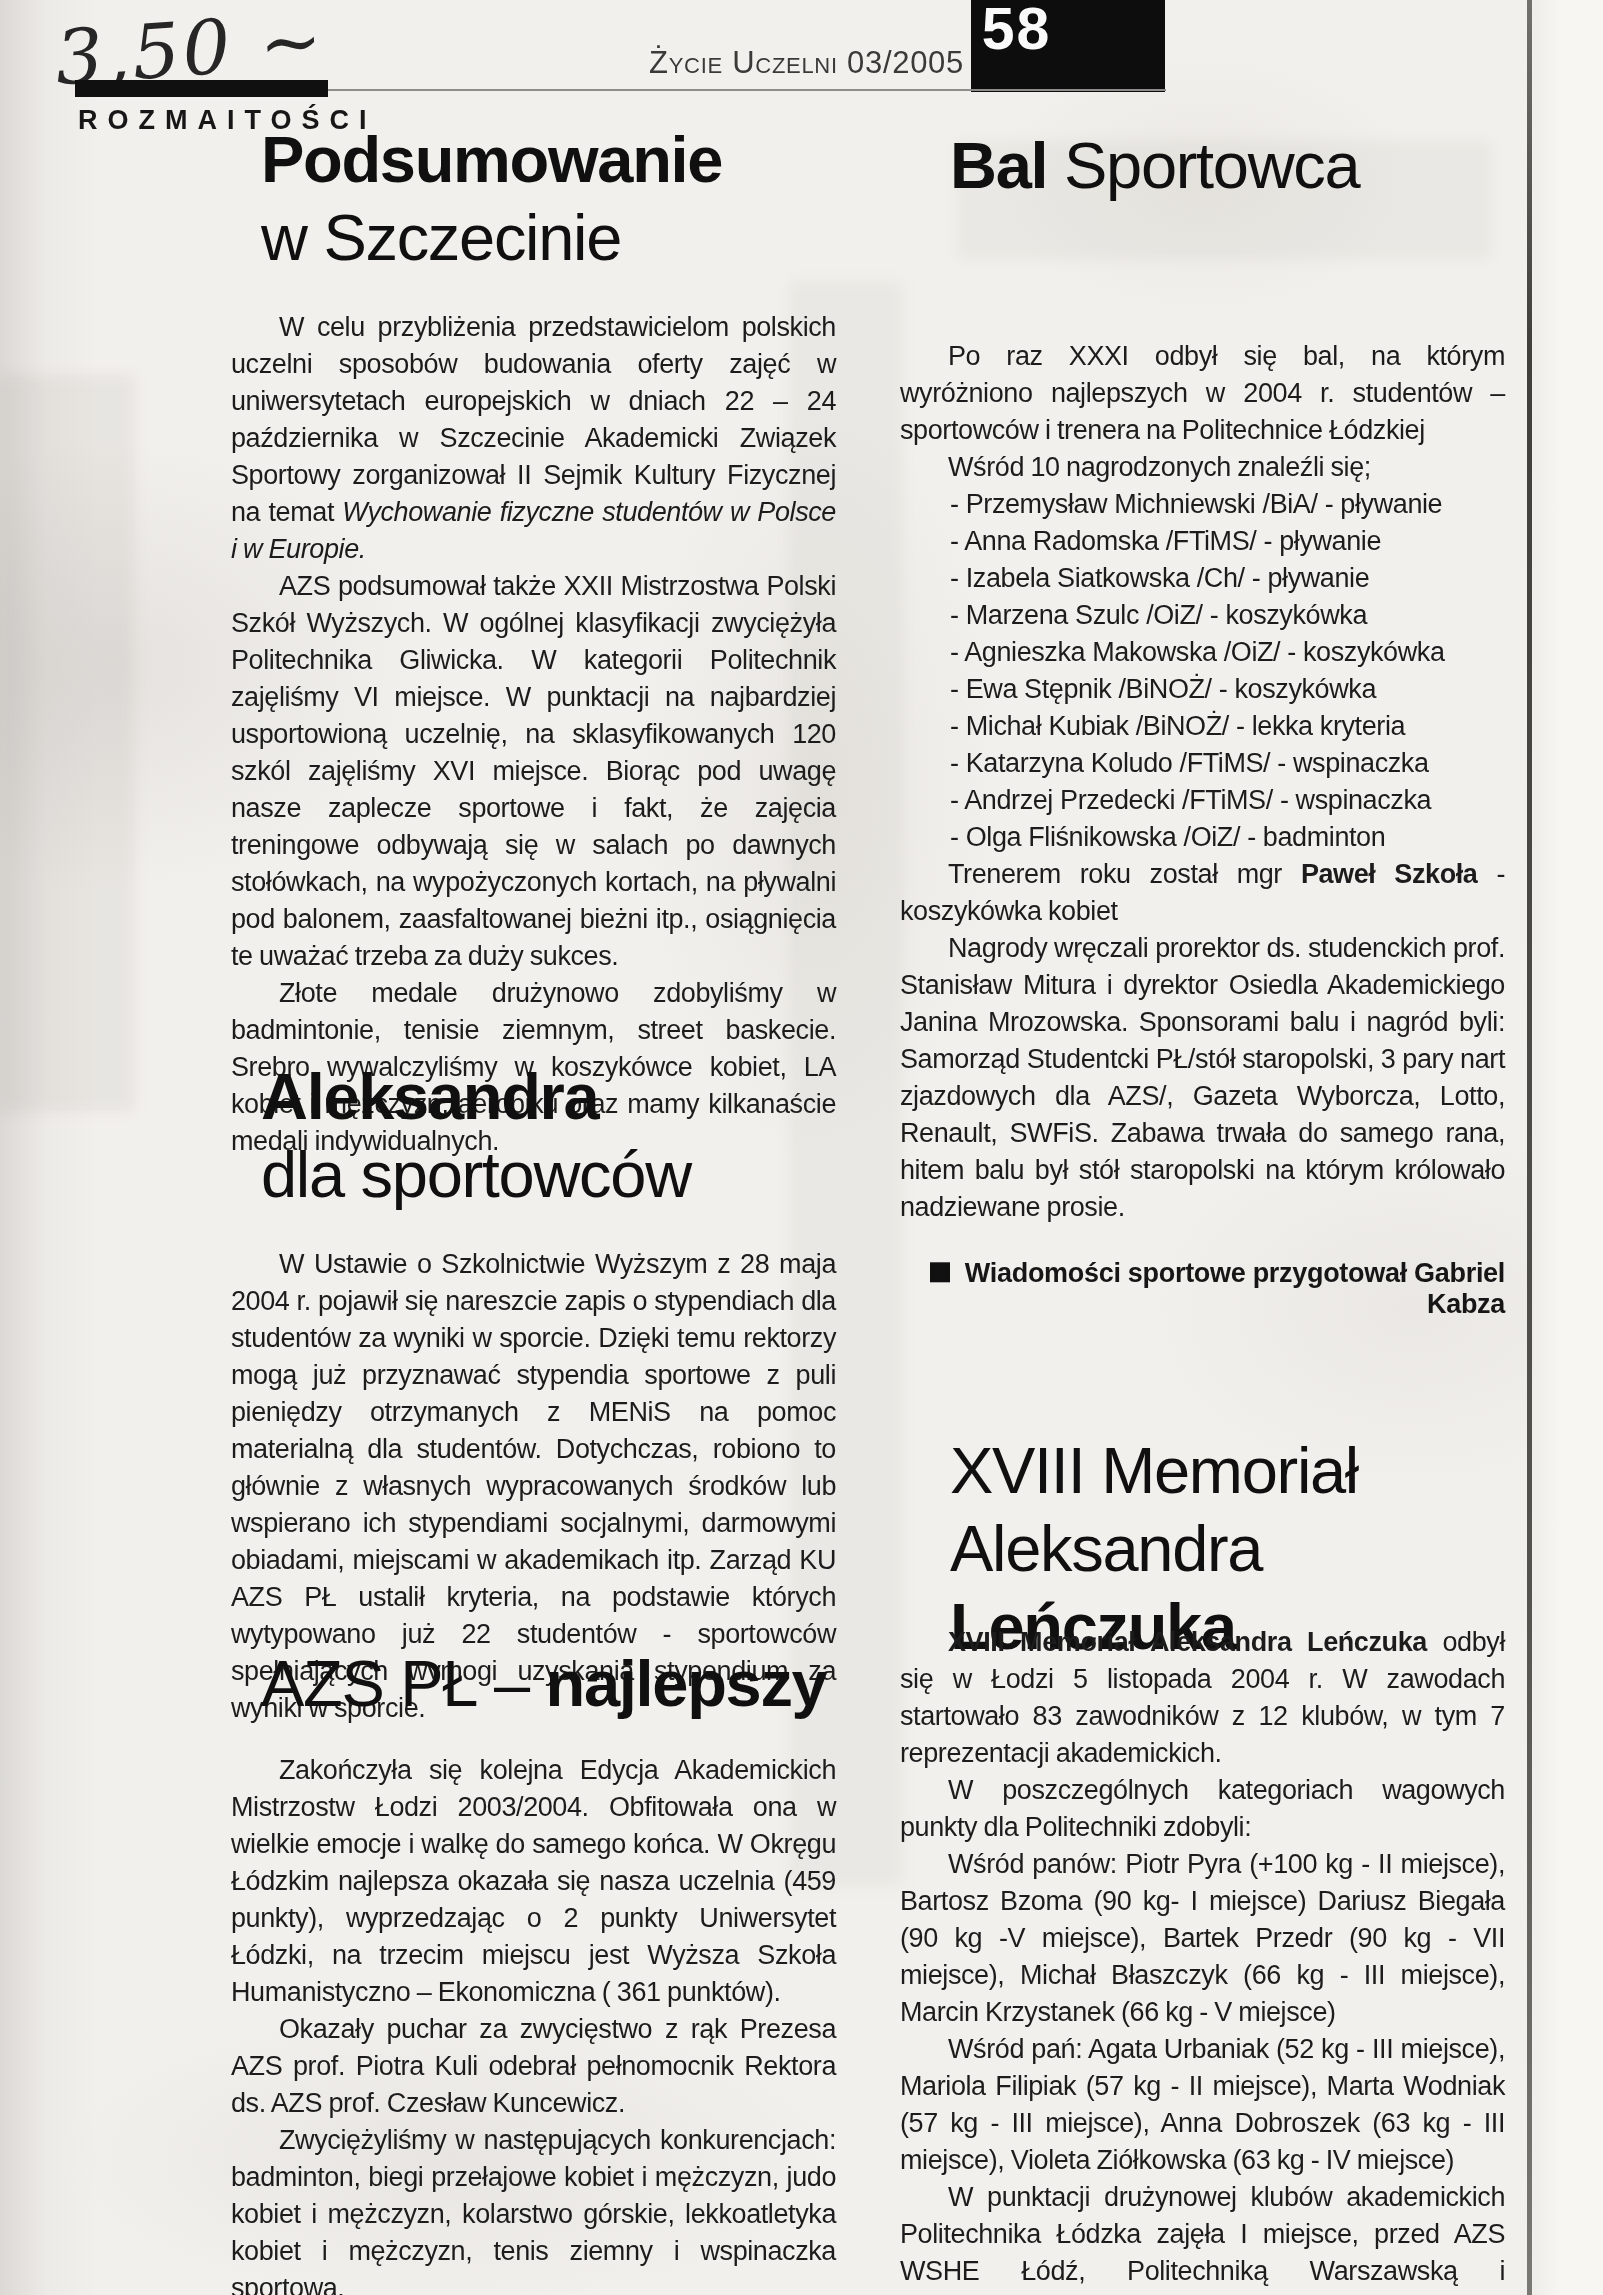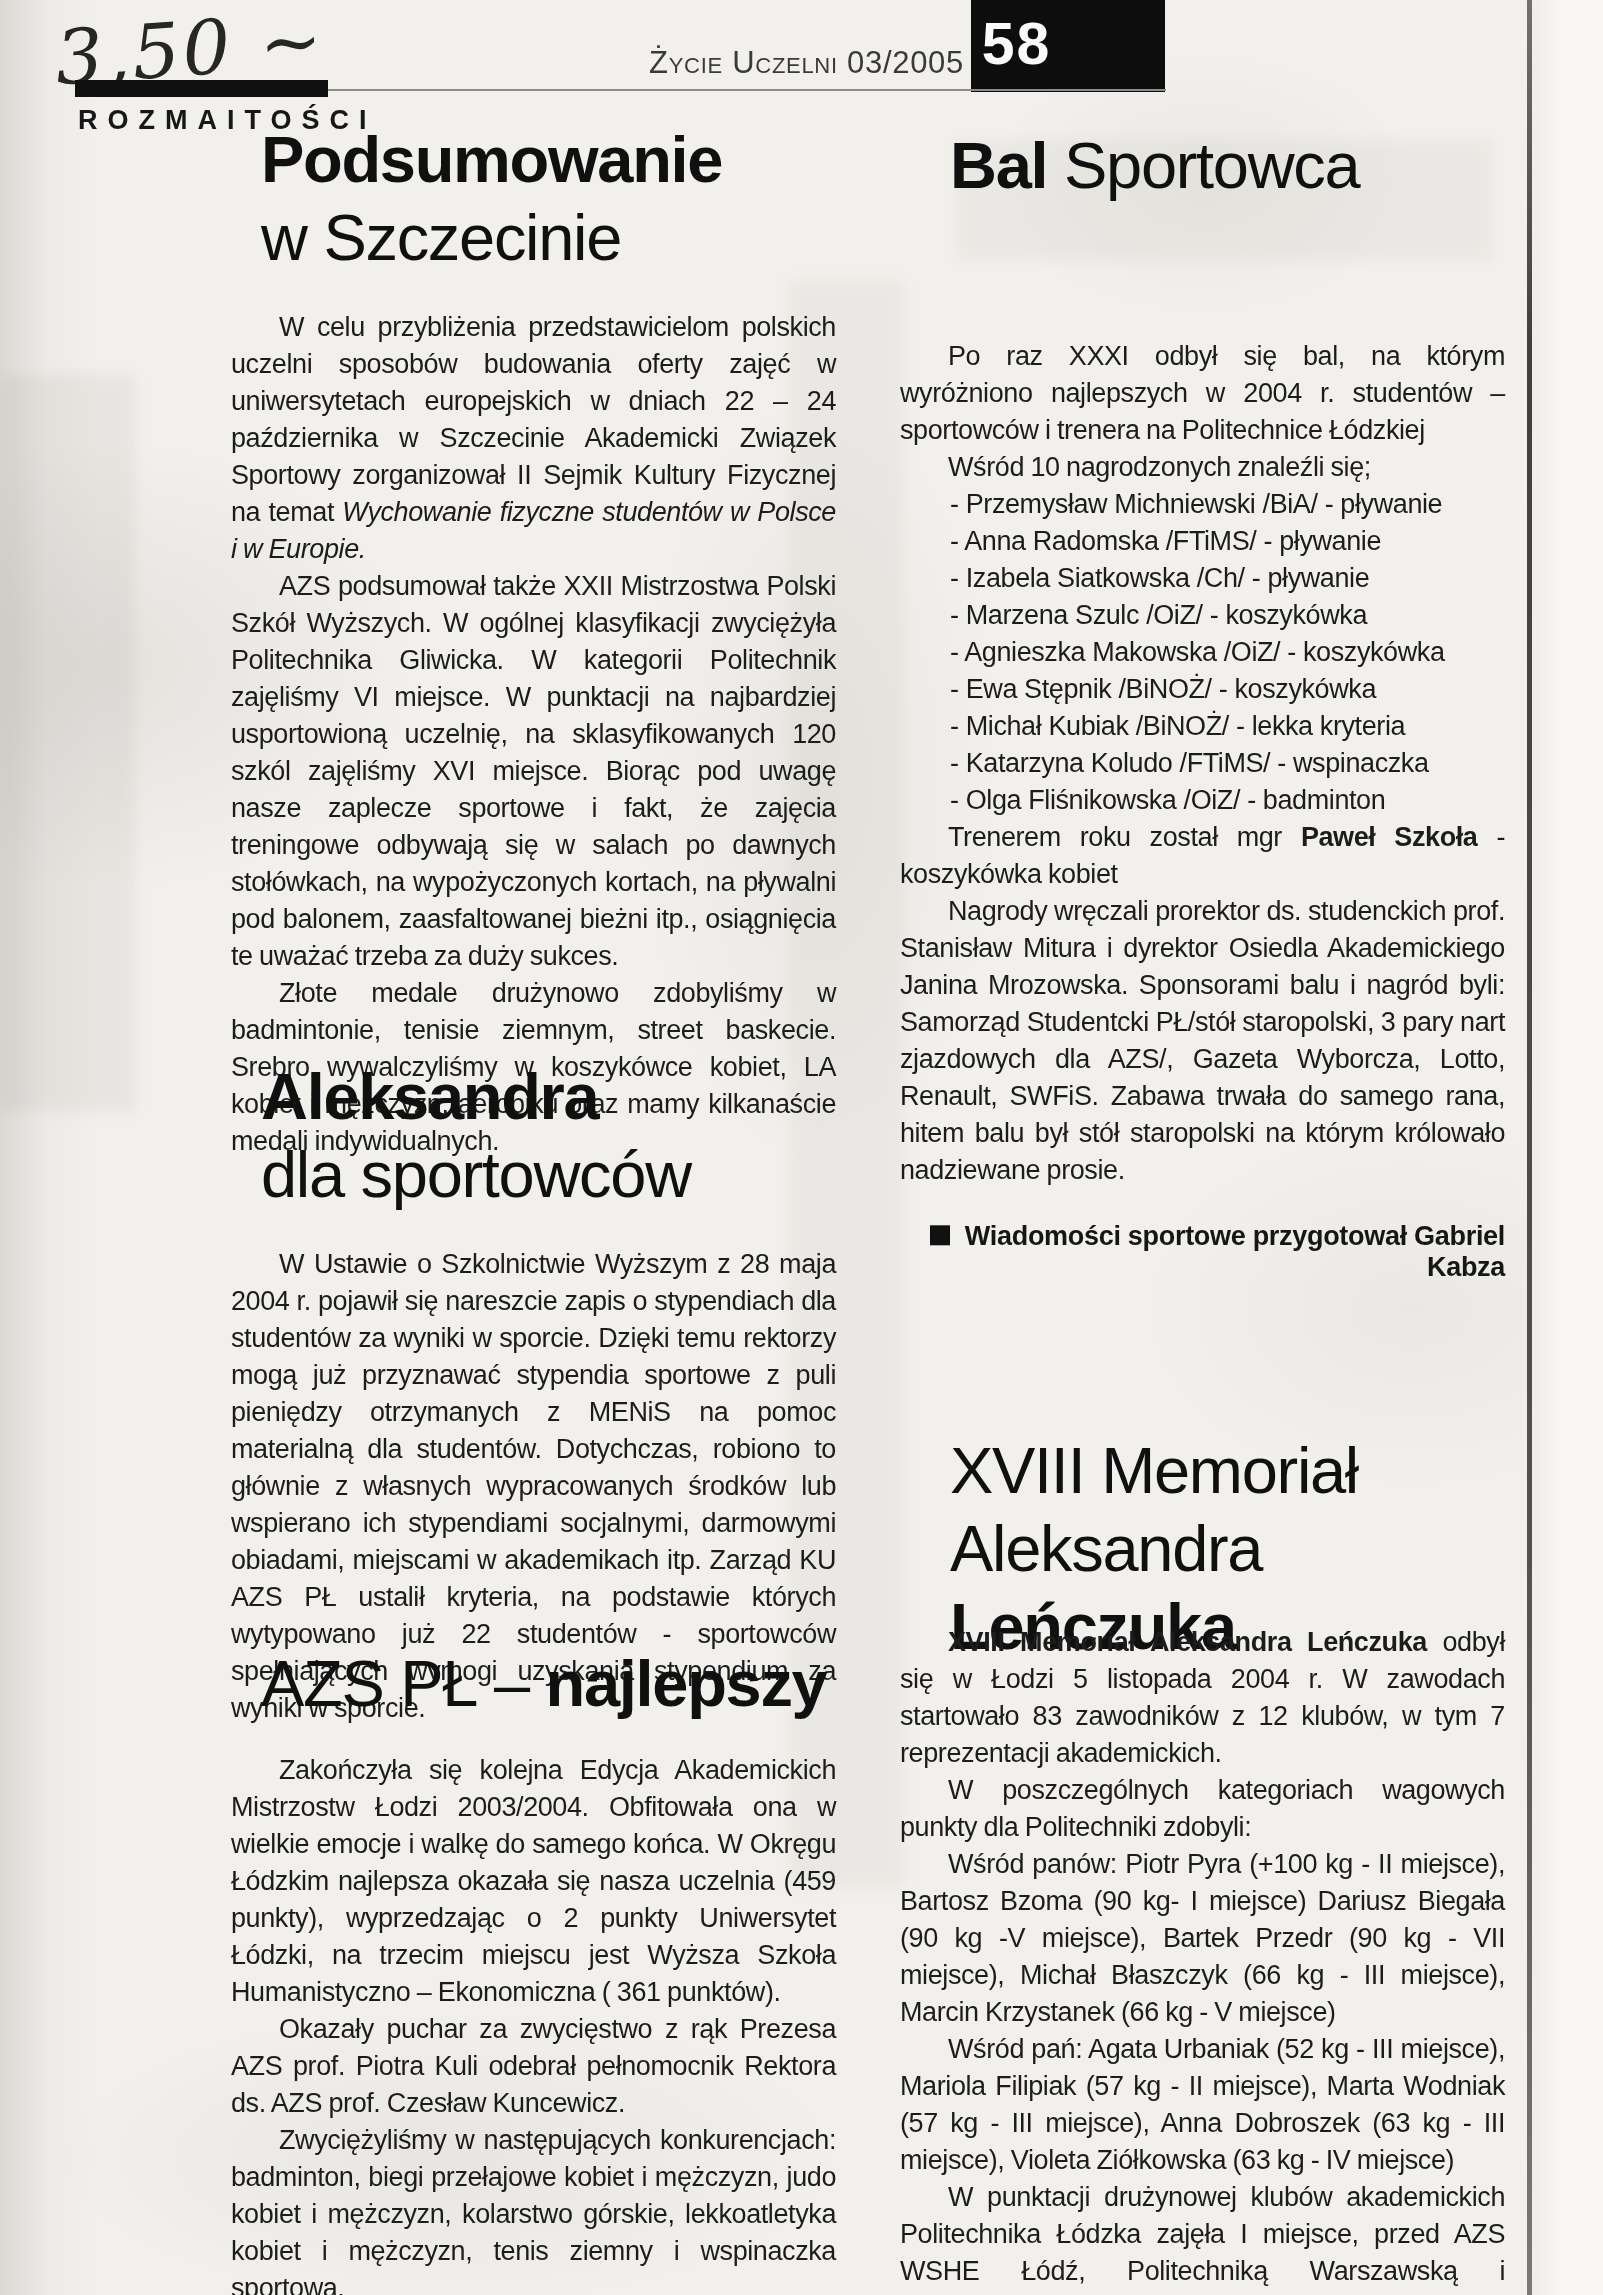--- a/index.html
+++ b/index.html
@@ -27,21 +27,21 @@
     font-size:75px; letter-spacing:2.7px;
     transform:rotate(-4deg); color:#262626;
   }
   .masthead {
     position:absolute; left:589px; top:45px; width:375px;
     text-align:right; font-size:31px; font-variant:small-caps;
     letter-spacing:0.7px; color:#3a3a38; white-space:nowrap;
   }
   .pagenum-box {
     position:absolute; left:971px; top:0; width:194px; height:92px;
-    background:#0d0d0d; display:flex; align-items:center;
+    background:#0d0d0d; display:flex; align-items:flex-start;
   }
   .pagenum-box .num {
     font-size:59px; font-weight:700; color:#fafafa;
     padding:0 0 4px 10.7px; letter-spacing:2px; line-height:1;
   }
   .header-rule {
     position:absolute; left:75px; top:89px; width:1091px; height:2px;
     background:#8f8d89;
   }
   .section-bar {
@@ -163,20 +163,21 @@
     <p class="body">Wśród 10 nagrodzonych znaleźli się;</p>
     <div>
       <p class="list-item">- Przemysław Michniewski /BiA/ - pływanie</p>
       <p class="list-item">- Anna Radomska /FTiMS/ - pływanie</p>
       <p class="list-item">- Izabela Siatkowska /Ch/ - pływanie</p>
       <p class="list-item">- Marzena Szulc /OiZ/ - koszykówka</p>
       <p class="list-item">- Agnieszka Makowska /OiZ/ - koszykówka</p>
       <p class="list-item">- Ewa Stępnik /BiNOŻ/ - koszykówka</p>
       <p class="list-item">- Michał Kubiak /BiNOŻ/ - lekka kryteria</p>
       <p class="list-item">- Katarzyna Koludo /FTiMS/ - wspinaczka</p>
+      <p class="list-item">- Andrzej Przedecki /FTiMS/ - wspinaczka</p>
       <p class="list-item">- Olga Fliśnikowska /OiZ/ - badminton</p>
     </div>
     <p class="body"><span>Trenerem roku został mgr </span><span class="b">Paweł Szkoła</span><span> - koszykówka kobiet</span></p>
     <p class="body">Nagrody wręczali prorektor ds. studenckich prof. Stanisław Mitura i dyrektor Osiedla Akademickiego Janina Mrozowska. Sponsorami balu i nagród byli: Samorząd Studentcki PŁ/stół staropolski, 3 pary nart zjazdowych dla AZS/, Gazeta Wyborcza, Lotto, Renault, SWFiS. Zabawa trwała do samego rana, hitem balu był stół staropolski na którym królowało nadziewane prosie.</p>
     <div class="byline">
       <span class="sq"></span><span>Wiadomości sportowe przygotował Gabriel Kabza</span>
     </div>
   </div>
 
   <div class="abs headline" id="mem-head">

